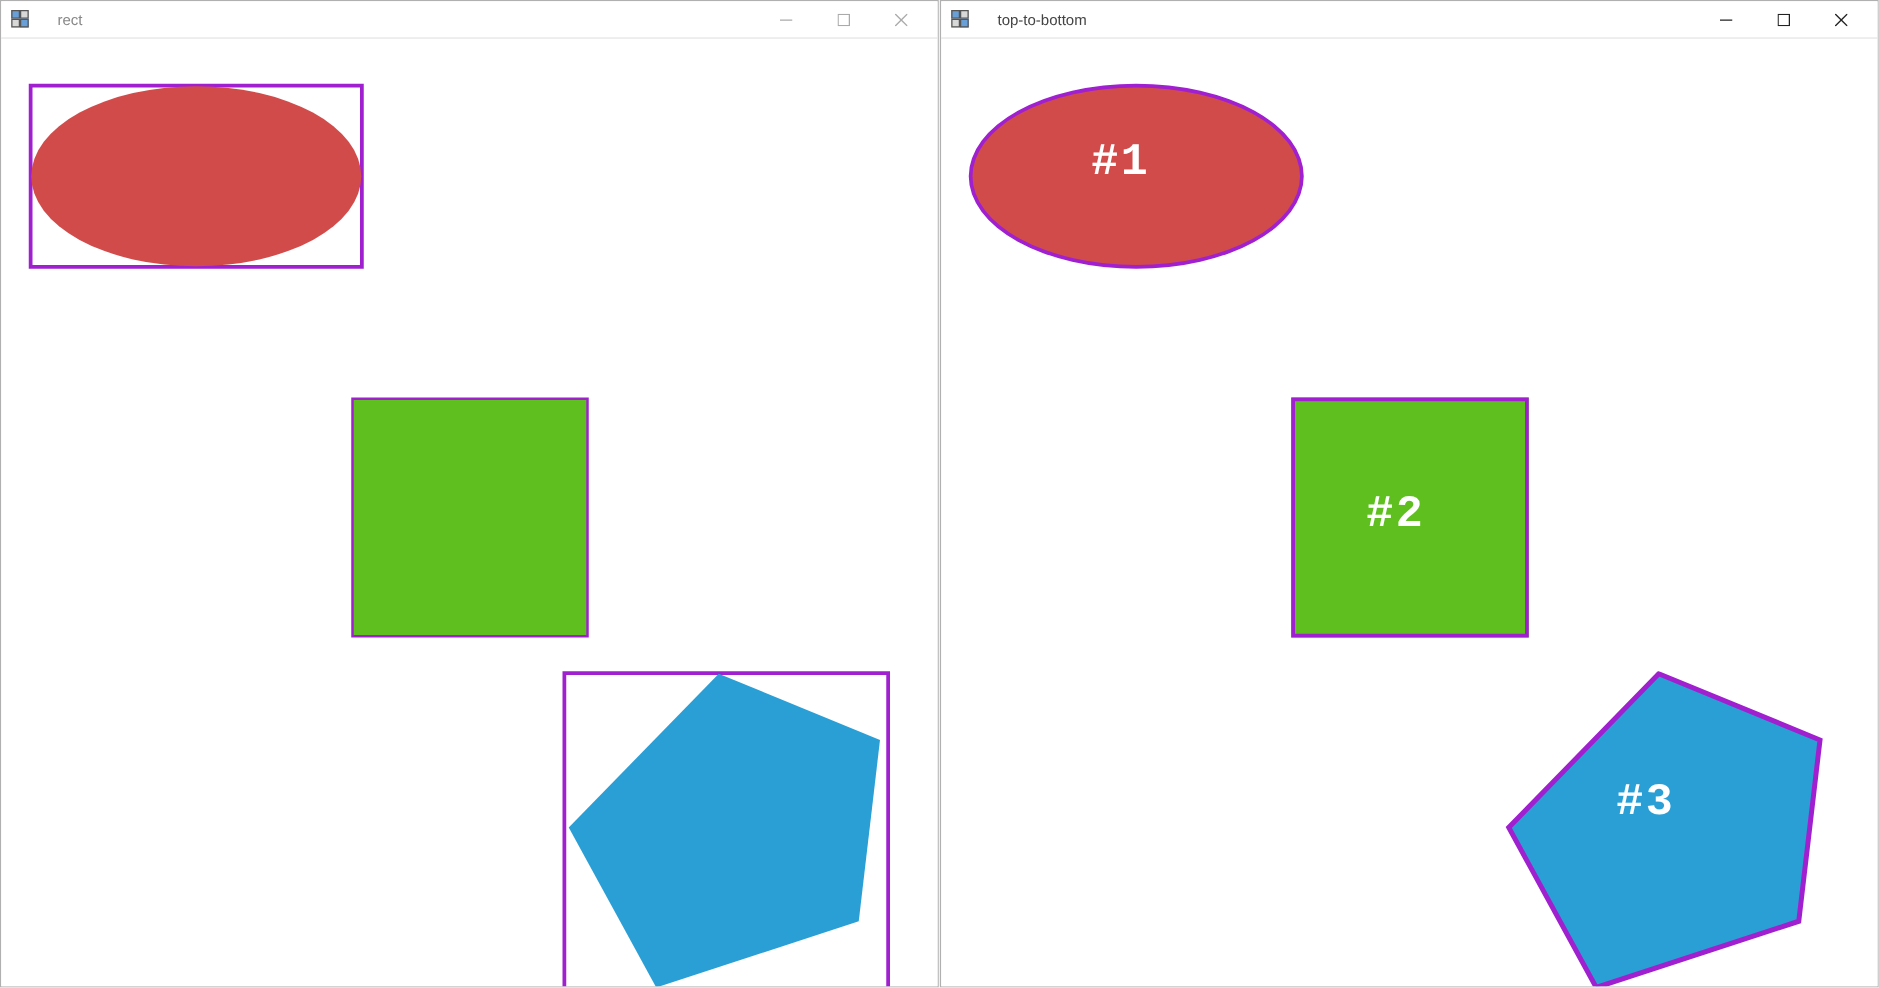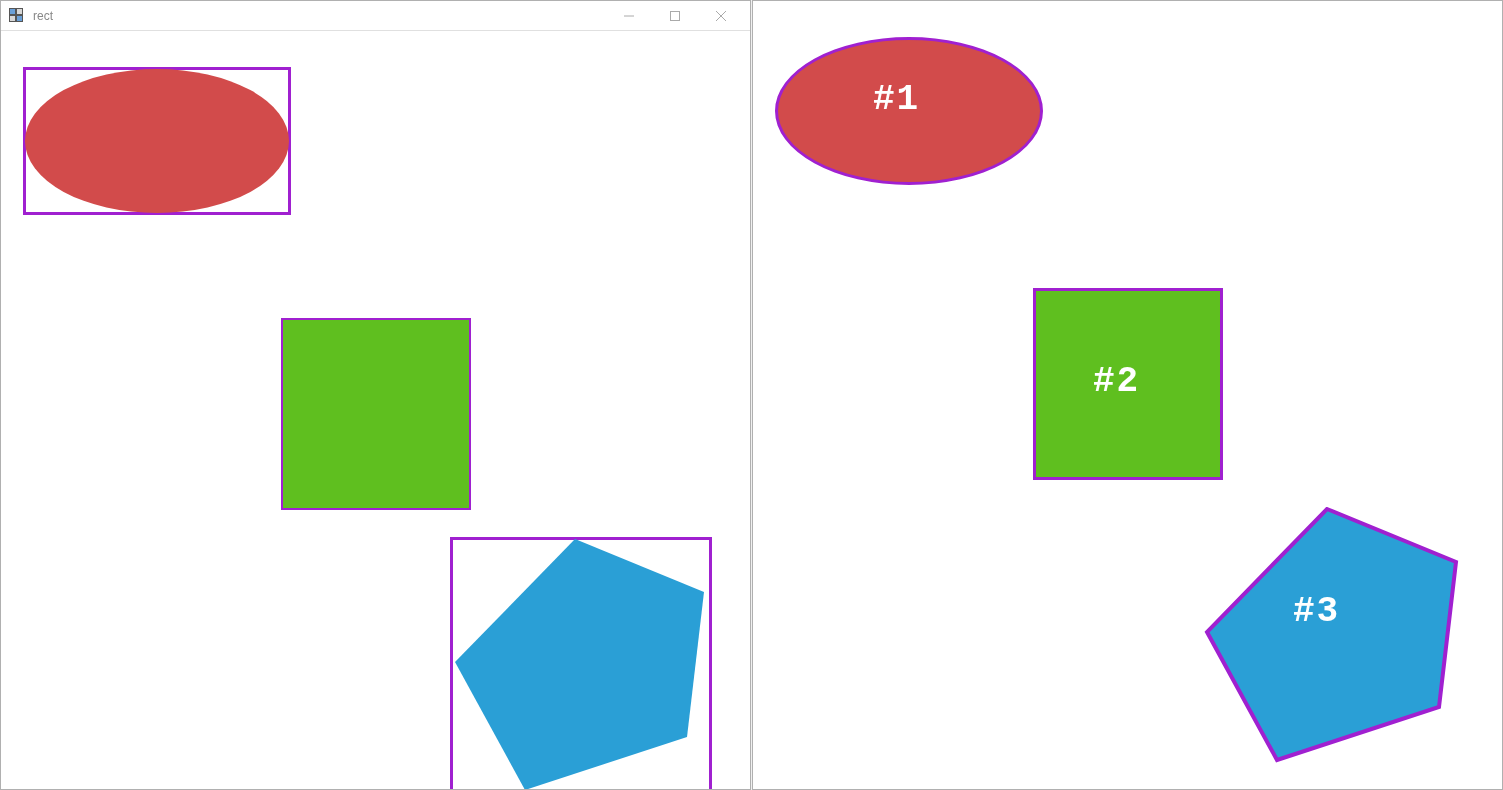--- a/index.html
+++ b/index.html
@@ -47,21 +47,21 @@
     width: 7px;
     height: 7px;
     border: 1px solid #555;
   }
   .app-icon .sq1 { left: 0; top: 0; background: #6aa0d8; }
   .app-icon .sq2 { left: 7px; top: 0; background: #d8d8d8; }
   .app-icon .sq3 { left: 0; top: 7px; background: #d8d8d8; }
   .app-icon .sq4 { left: 7px; top: 7px; background: #6aa0d8; }
   .title-text {
     flex: 0 0 auto;
-    margin-left: 2px;
+    margin-left: 15px;
     white-space: nowrap;
     text-align: right;
   }
   .titlebar-spacer { flex: 1 1 auto; }
   .win-btn {
     width: 46px;
     height: 30px;
     display: flex;
     align-items: center;
     justify-content: center;
@@ -143,20 +143,46 @@
       <div class="square-shape" style="left:282px; top:289px; width:186px; height:188px; background:#5fbf1f;"></div>
 
       <div class="bbox" style="left:449px; top:506px; width:262px; height:256px;"></div>
       <svg class="pentagon-svg" style="left:449px; top:506px;" width="262" height="256" viewBox="0 0 262 256">
         <polygon points="125,2 254,55 237,200 75,253 5,125" fill="#2a9fd6" stroke="none"></polygon>
       </svg>
     </div>
   </div>
 
   <div class="window" style="left:752px; top:0px; width:751px; height:790px;">
+    <div class="titlebar">
+      <span class="app-icon">
+        <span class="sq sq1"></span>
+          <span class="sq sq2"></span>
+        <span class="sq sq3"></span>
+          <span class="sq sq4"></span>
+      </span>
+      <span class="title-text">top-to-bottom</span>
+      <span class="titlebar-spacer"></span>
+      <div class="win-btn" title="minimize">
+        <svg width="10" height="10" viewBox="0 0 10 10">
+            <line x1="0" y1="5" x2="10" y2="5" stroke="currentColor" stroke-width="1"></line>
+          </svg>
+      </div>
+      <div class="win-btn" title="maximize">
+        <svg width="10" height="10" viewBox="0 0 10 10">
+            <rect x="0.5" y="0.5" width="9" height="9" fill="none" stroke="currentColor" stroke-width="1"></rect>
+          </svg>
+      </div>
+      <div class="win-btn close" title="close">
+        <svg width="10" height="10" viewBox="0 0 10 10">
+          <line x1="0" y1="0" x2="10" y2="10" stroke="currentColor" stroke-width="1"></line>
+          <line x1="10" y1="0" x2="0" y2="10" stroke="currentColor" stroke-width="1"></line>
+        </svg>
+      </div>
+    </div>
     <div class="client">
 
       <div class="ellipse-shape" style="left:22px; top:36px; width:268px; height:148px; background:#d24b4b; border:3px solid #a020d0;"></div>
       <span class="shape-label" style="left:120px; top:78px;">#1</span>
 
       <div class="square-shape" style="left:280px; top:287px; width:190px; height:192px; background:#5fbf1f; border:3px solid #a020d0;"></div>
       <span class="shape-label" style="left:340px; top:360px;">#2</span>
 
       <svg class="pentagon-svg" style="left:449px; top:506px;" width="262" height="256" viewBox="0 0 262 256">
         <polygon points="125,2 254,55 237,200 75,253 5,125" fill="#2a9fd6" stroke="#a020d0" stroke-width="4"></polygon>

